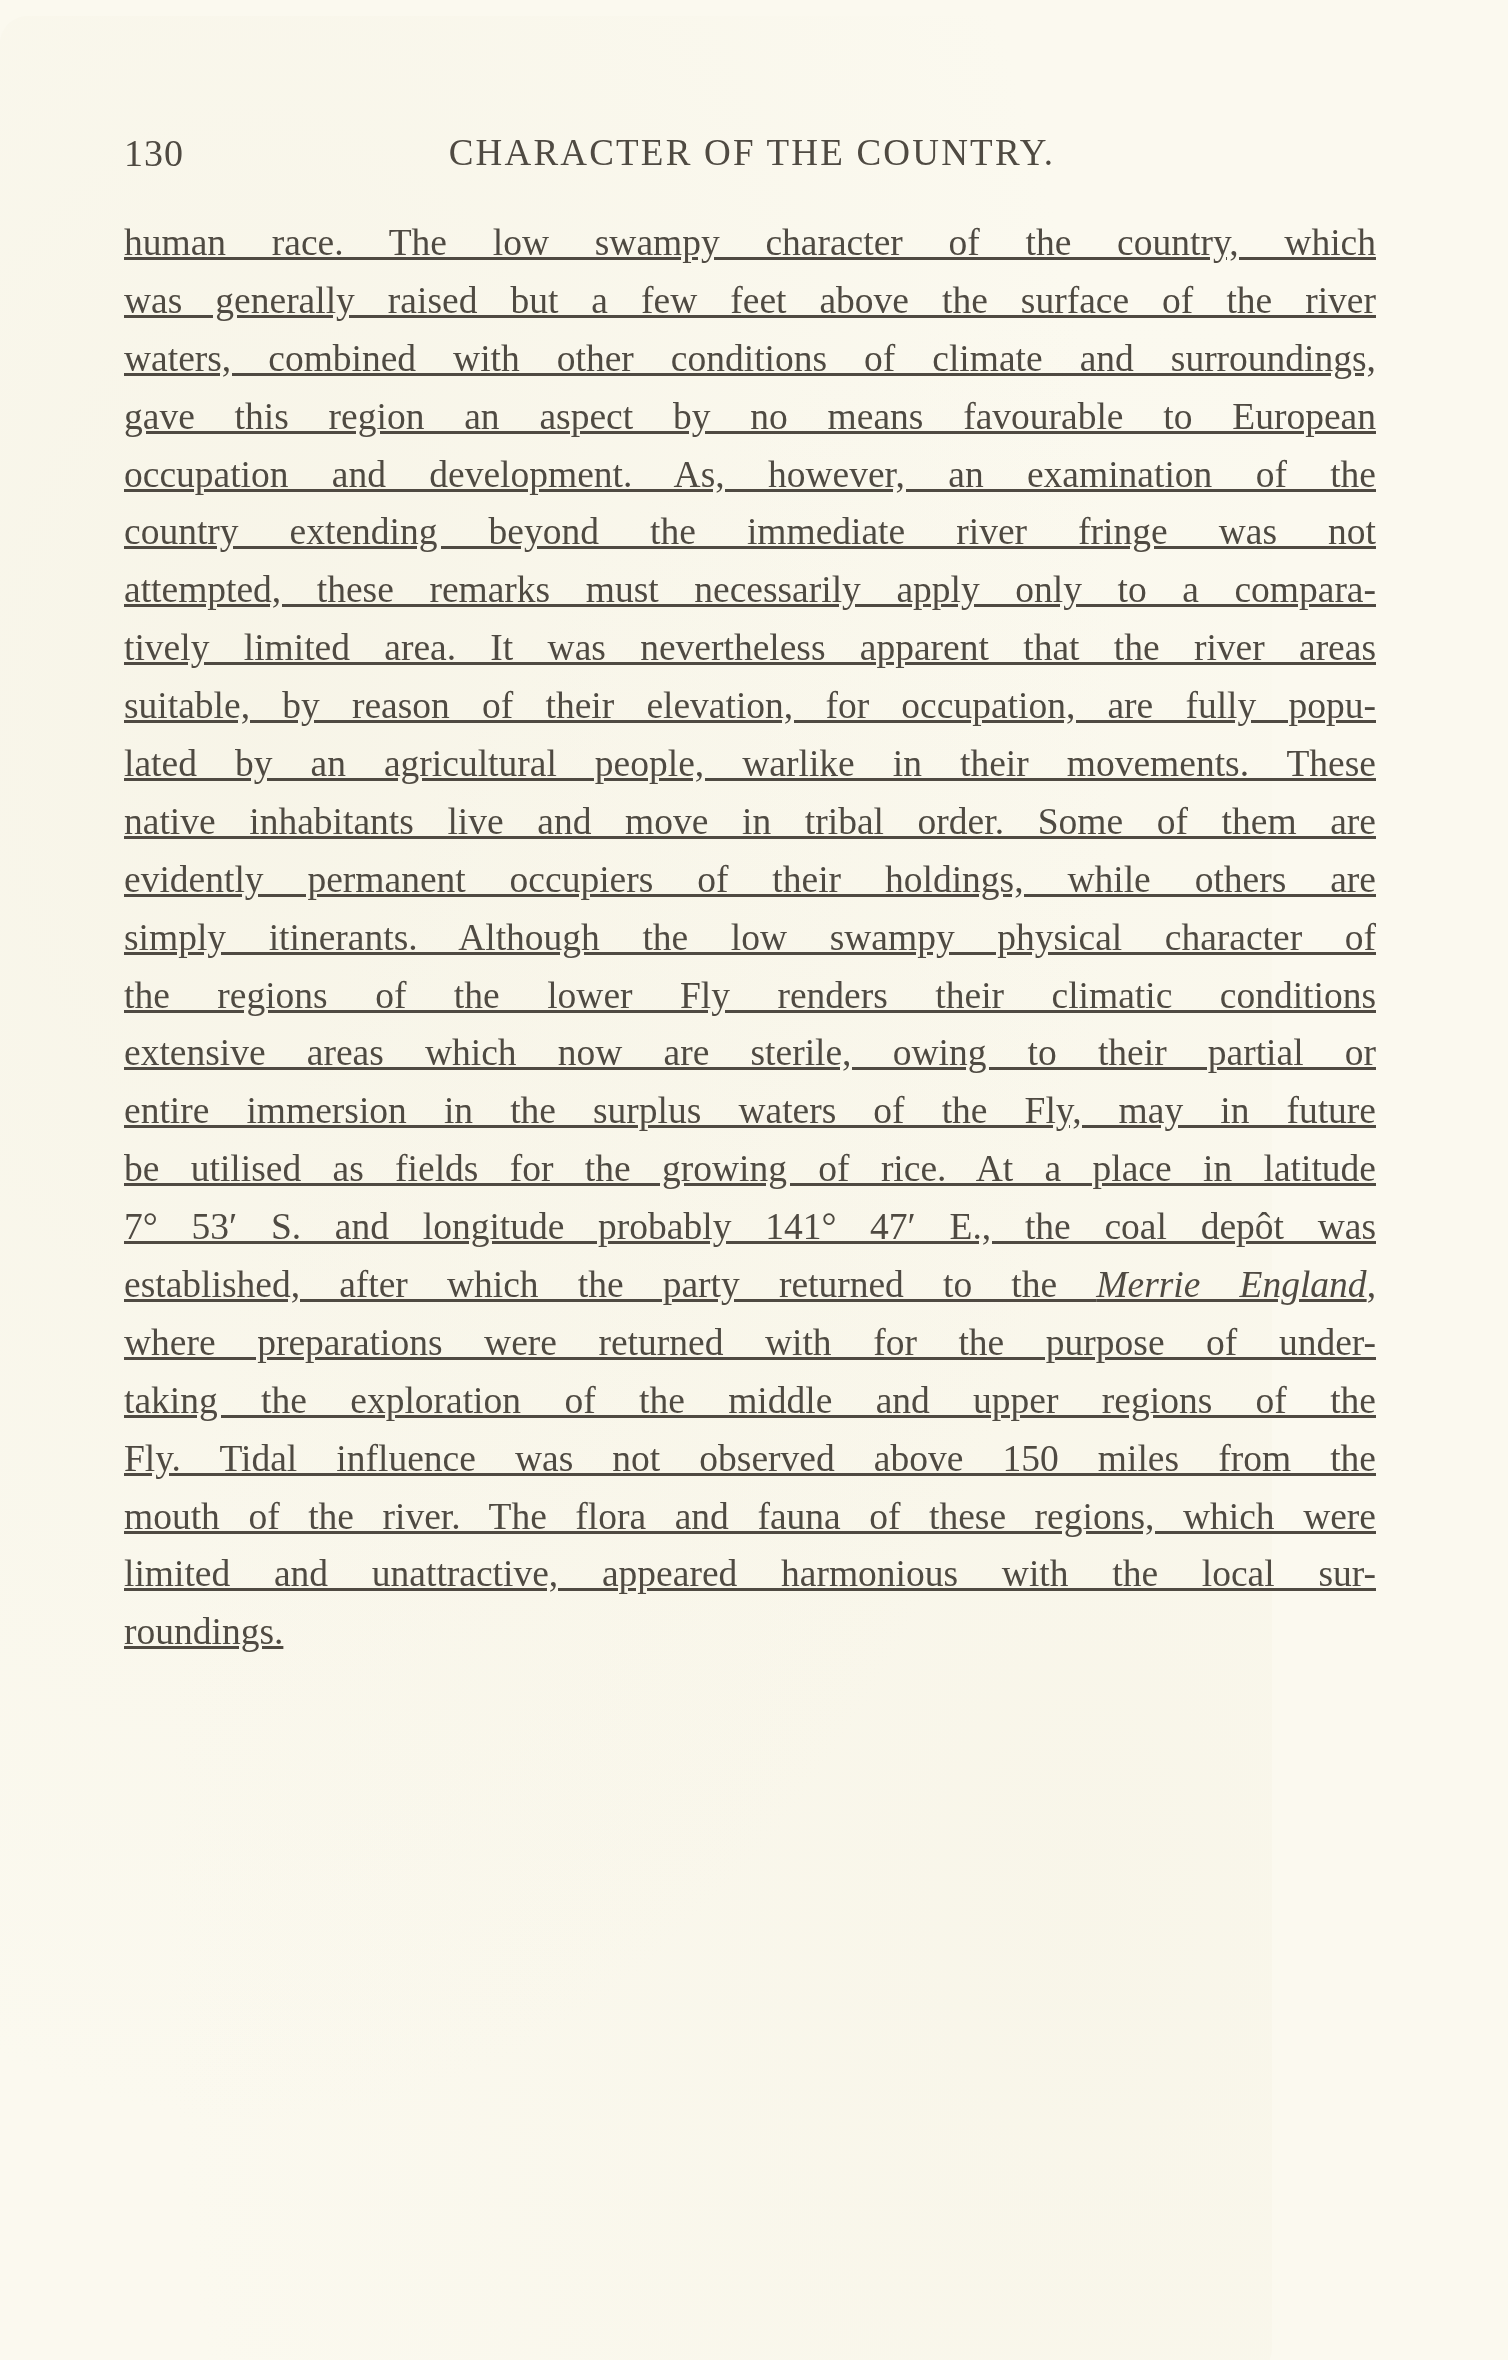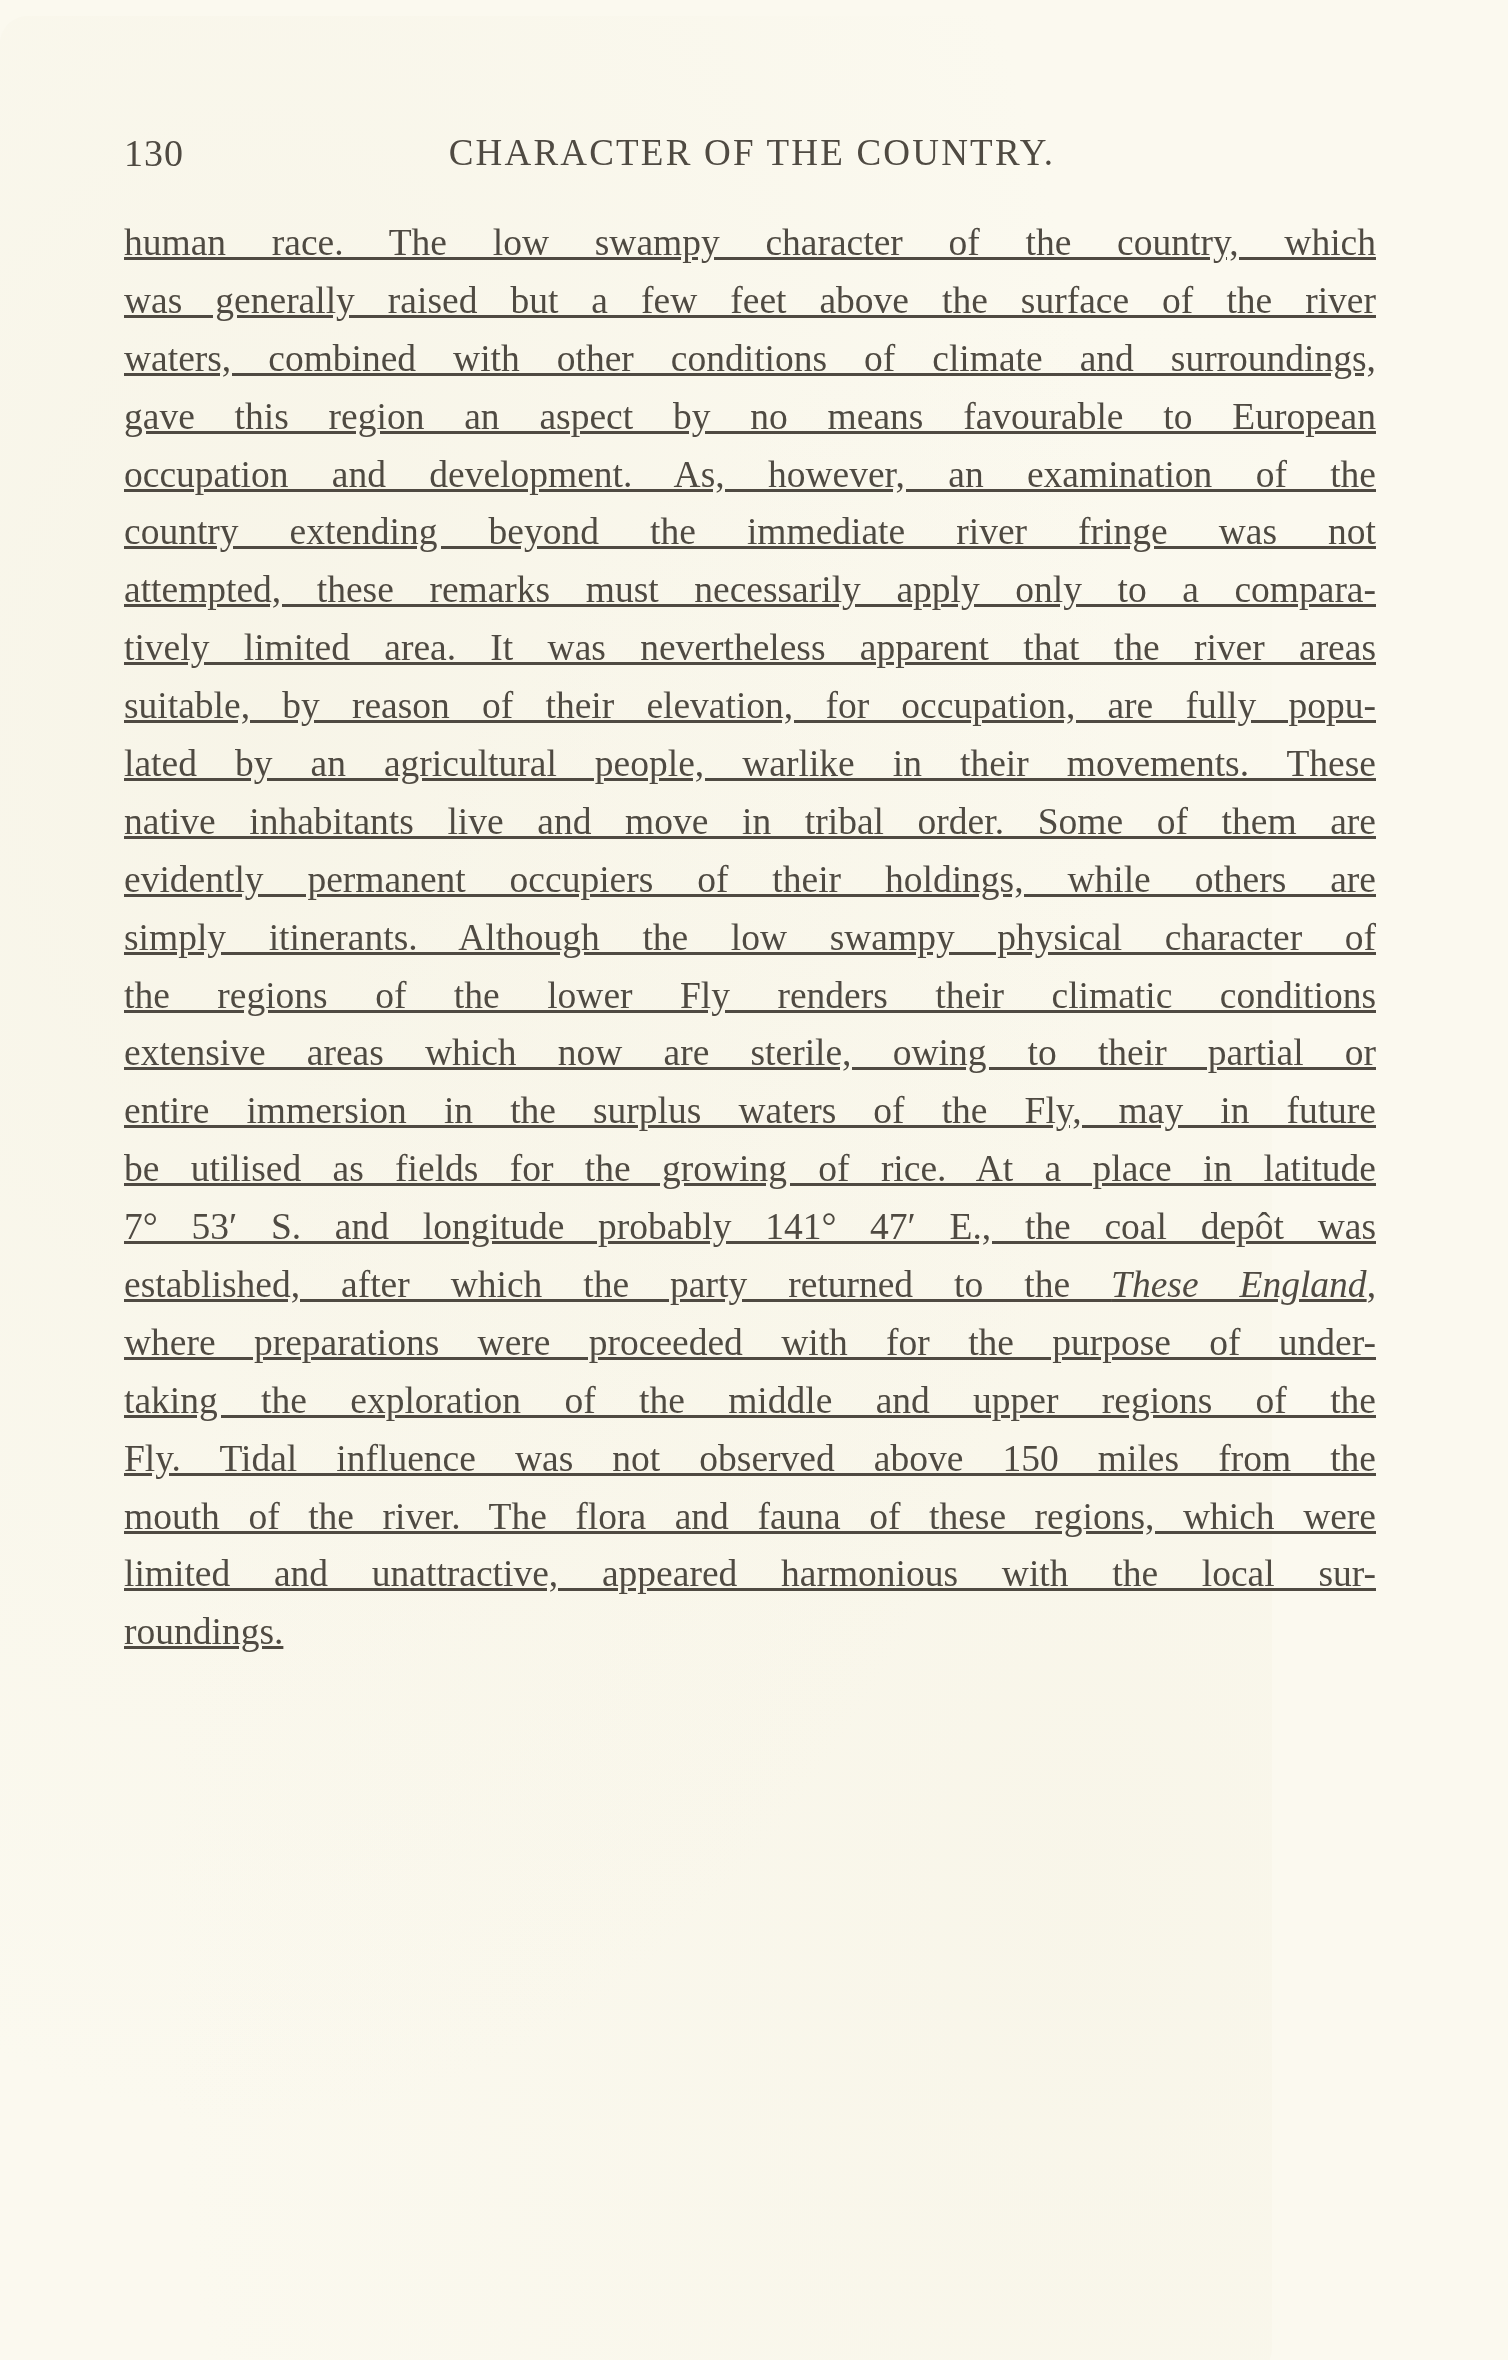--- a/index.html
+++ b/index.html
@@ -97,22 +97,22 @@
     <span class="line">suitable, by reason of their elevation, for occupation, are fully popu-</span>
     <span class="line">lated by an agricultural people, warlike in their movements.  These</span>
     <span class="line">native inhabitants live and move in tribal order.  Some of them are</span>
     <span class="line">evidently permanent occupiers of their holdings, while others are</span>
     <span class="line">simply itinerants.  Although the low swampy physical character of</span>
     <span class="line">the regions of the lower Fly renders their climatic conditions</span>
     <span class="line">extensive areas which now are sterile, owing to their partial or</span>
     <span class="line">entire immersion in the surplus waters of the Fly, may in future</span>
     <span class="line">be utilised as fields for the growing of rice.  At a place in latitude</span>
     <span class="line">7° 53′ S. and longitude probably 141° 47′ E., the coal depôt was</span>
-    <span class="line"><span>established, after which the party returned to the </span><span class="it">These England</span><span>,</span></span>
-    <span class="line">where preparations were proceeded with for the purpose of under-</span>
+    <span class="line"><span>established, after which the party returned to the </span><span class="it">Merrie England</span><span>,</span></span>
+    <span class="line">where preparations were returned with for the purpose of under-</span>
     <span class="line">taking the exploration of the middle and upper regions of the</span>
     <span class="line">Fly.  Tidal influence was not observed above 150 miles from the</span>
     <span class="line">mouth of the river.  The flora and fauna of these regions, which were</span>
     <span class="line">limited and unattractive, appeared harmonious with the local sur-</span>
     <span class="line last">roundings.</span>
   </div>
 
 </div>
 
 </body></html>

